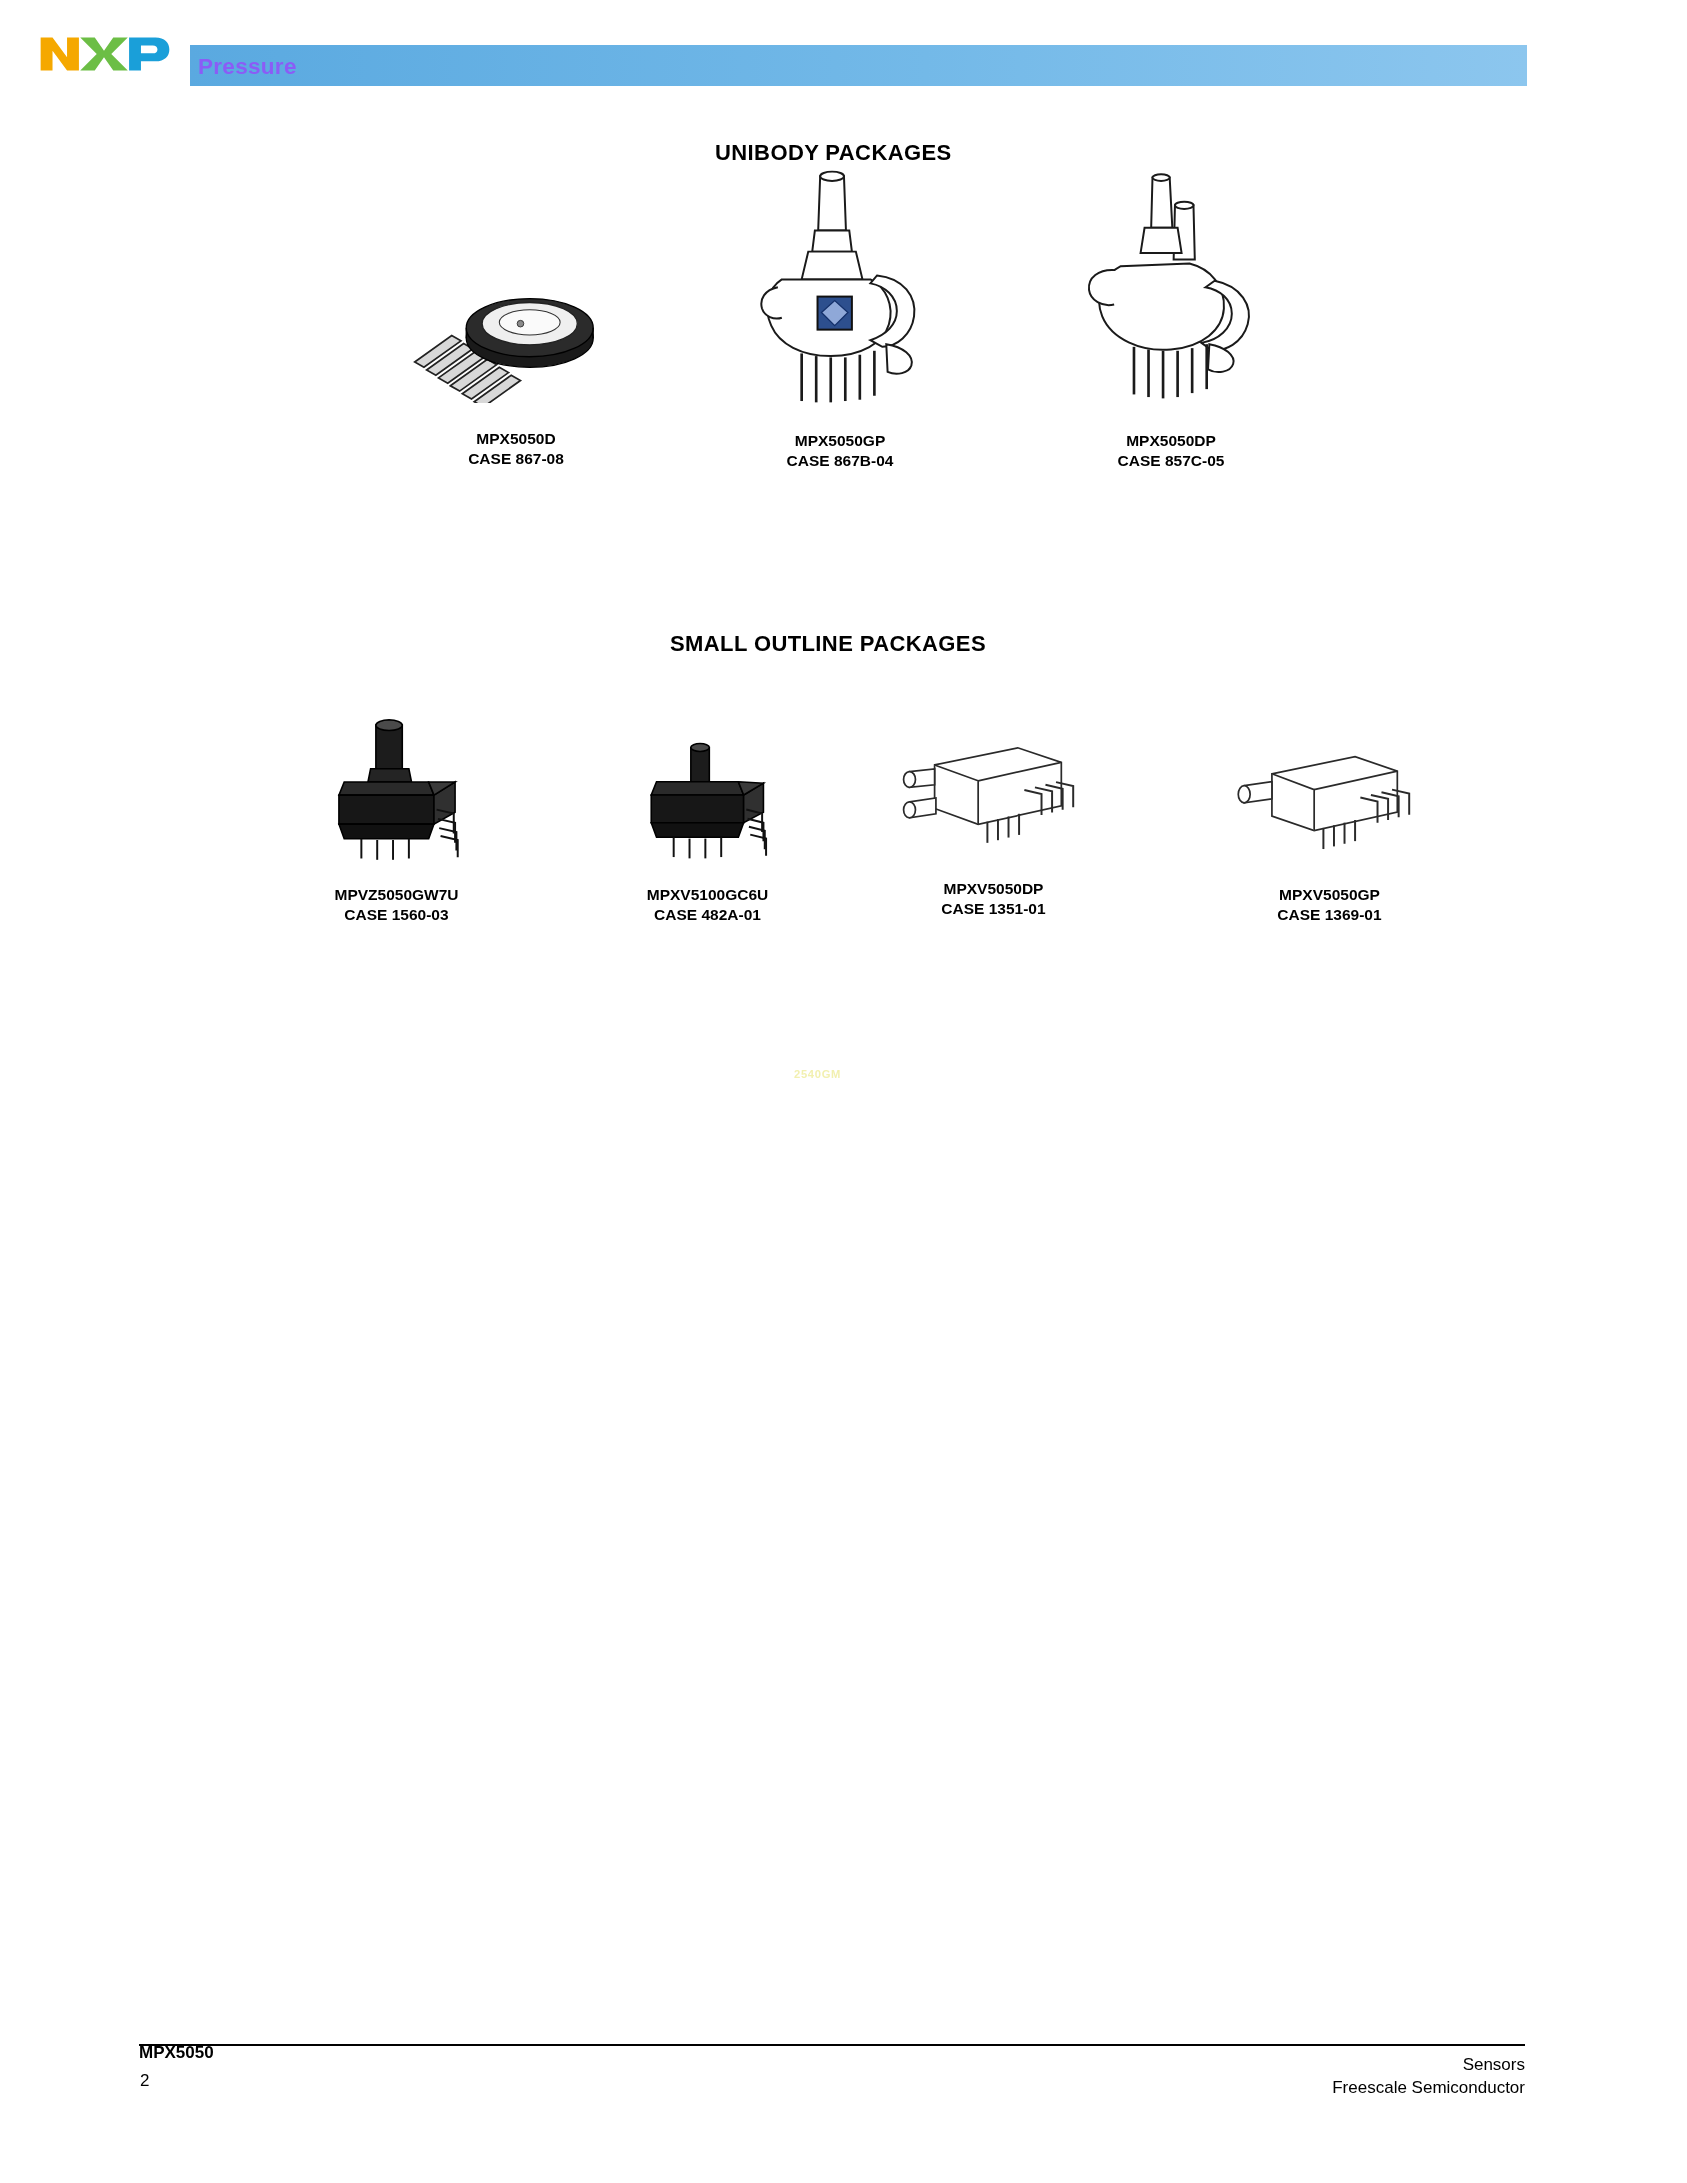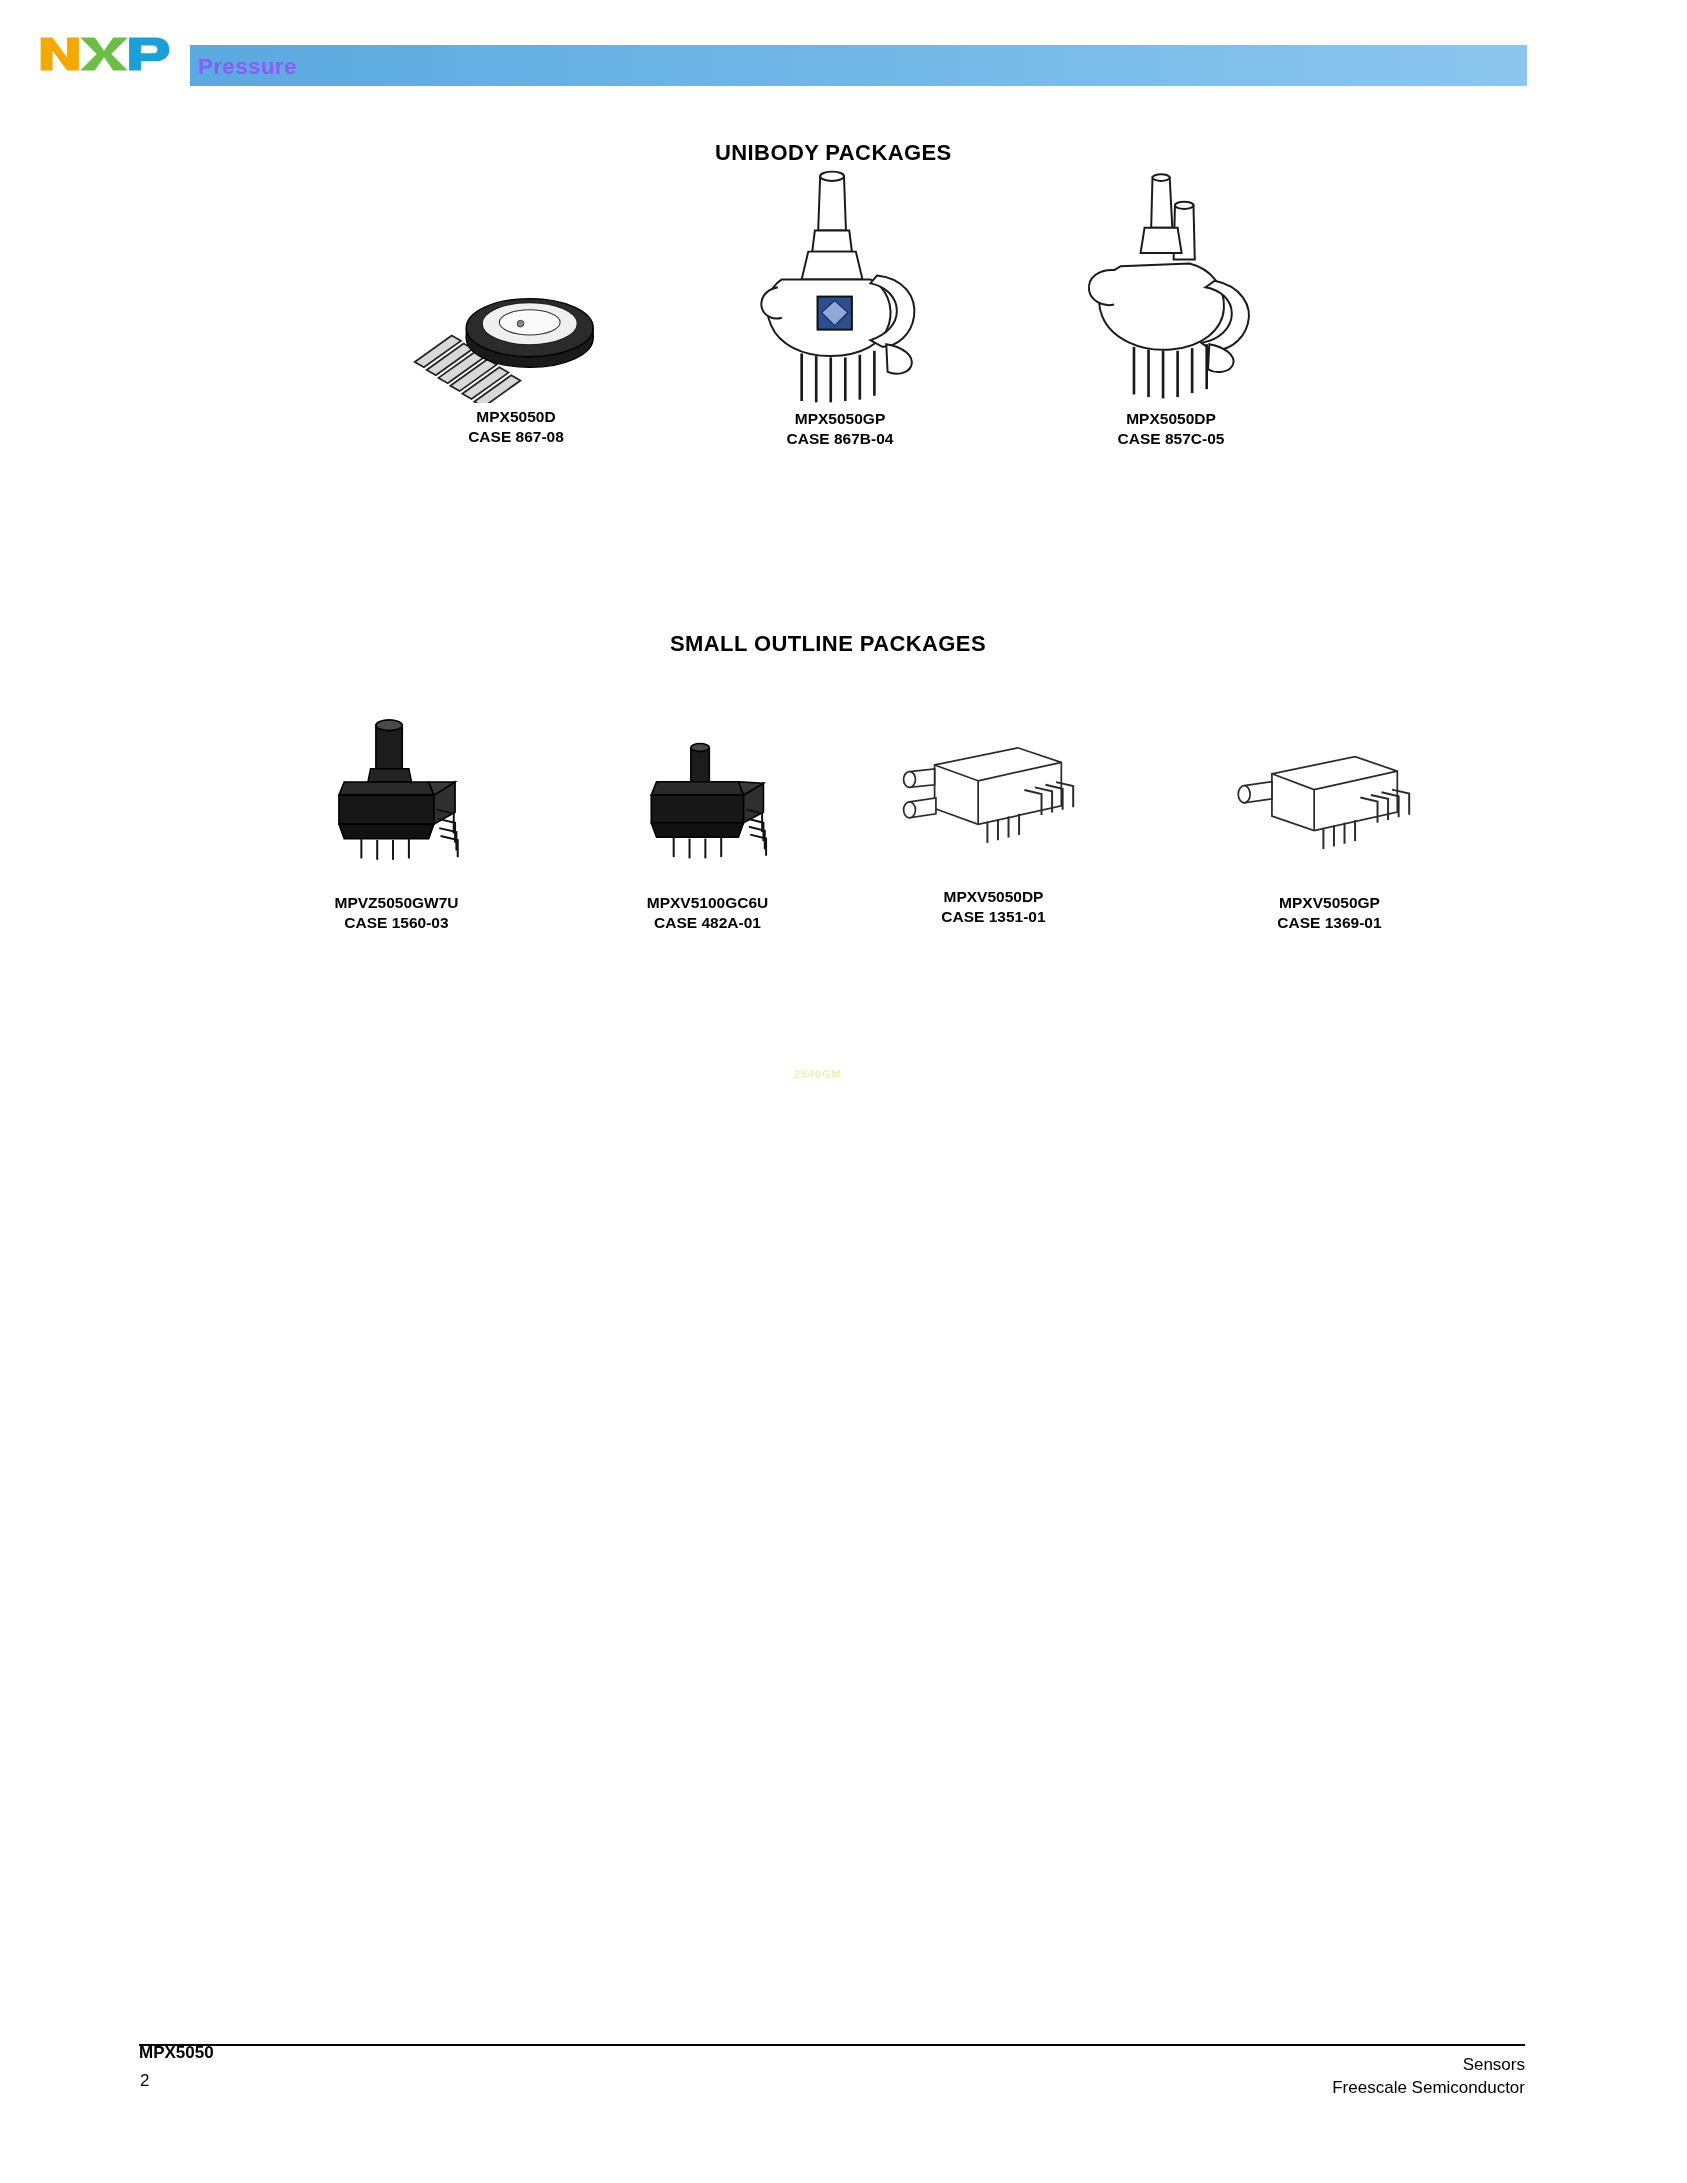--- a/index.html
+++ b/index.html
@@ -75,22 +75,22 @@
   #pkg-mpx5050d   { left: 377px;  top: 284px;  width: 278px; }
   #pkg-mpx5050gp  { left: 701px; top: 167px;  width: 278px; }
   #pkg-mpx5050dp  { left: 1032px; top: 167px;  width: 278px; }
 
   
   #pkg-mpvz5050gw7u { left: 251px;  top: 708px; width: 291px; }
   #pkg-mpxv5100gc6u { left: 562px;  top: 721px; width: 291px; }
   #pkg-mpxv5050dp   { left: 848px; top: 721px; width: 291px; }
   #pkg-mpxv5050gp   { left: 1184px; top: 734px; width: 291px; }
 
-  .cap-unibody { margin-top: 2px; }
-  .cap-so      { margin-top: 18px; }
+  .cap-unibody { margin-top: 24px; }
+  .cap-so      { margin-top: 10px; }
 
   
   #faint-mark {
     position: absolute;
     left: 794px;
     top: 1068px;
     font-size: 11.2px;
     color: #f2f0b0;
     letter-spacing: 0.7px;
     font-weight: bold;

